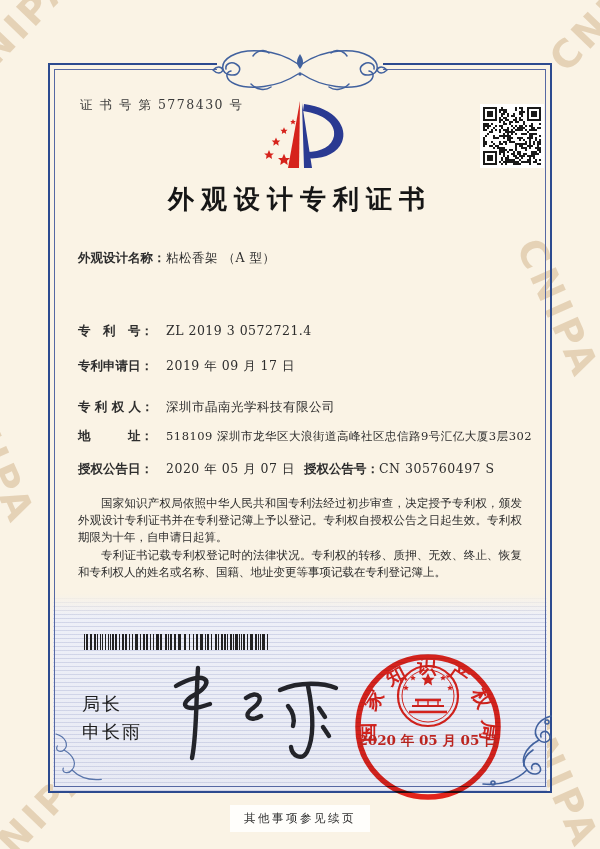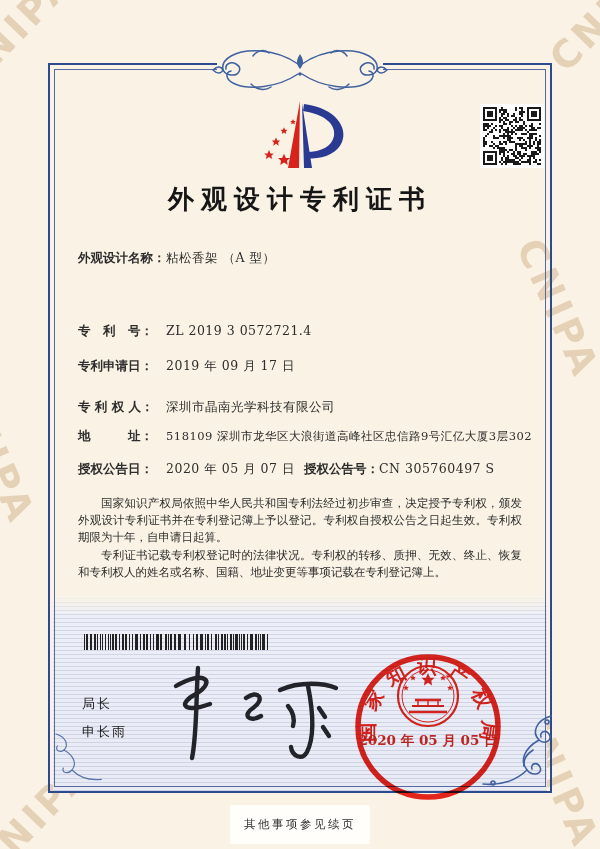--- a/index.html
+++ b/index.html
@@ -46,27 +46,27 @@
 
   
   .bodytext{position:absolute;left:78px;top:495px;width:444px;font-size:11.5px;
       line-height:17.2px;color:#2e2e2e;text-align:justify;}
   .bodytext p{margin:0;text-indent:2em;}
 
   
   .barcode{position:absolute;left:84px;top:634px;}
   .director{position:absolute;left:82px;top:690px;
       font-family:"DejaVu Sans","Liberation Sans",sans-serif;
-      font-size:13px;font-weight:500;color:#1c1c1c;letter-spacing:2px;line-height:28px;}
+      font-size:18px;font-weight:500;color:#1c1c1c;letter-spacing:2px;line-height:28px;}
   .signature{position:absolute;left:142px;top:656px;}
   .seal{position:absolute;left:343px;top:642px;mix-blend-mode:multiply;opacity:.93;}
   .page-number{position:absolute;left:48px;right:48px;top:770px;text-align:center;
       font-size:11px;letter-spacing:1px;color:#3f3f3f;}
   .footer-note{position:absolute;left:50%;top:805px;transform:translateX(-50%);
-      background:rgba(255,255,255,.85);padding:12px 14px;
+      background:rgba(255,255,255,.85);padding:6px 14px;
       font-size:11.5px;letter-spacing:2.5px;color:#333;white-space:nowrap;}
 
   .orn-top{position:absolute;left:205px;top:44px;}
   .orn-br{position:absolute;left:473px;top:710px;}
   .orn-bl{position:absolute;left:52px;top:730px;transform:scale(-1,1);opacity:.85;}
 </style>
 </head>
 <body>
 
 <div class="page">
@@ -108,20 +108,21 @@
     </g>
   </svg>
   <svg class="orn-bl" width="56" height="56" viewBox="0 0 84 84">
     <g stroke="#41619e" fill="none" stroke-width="1.8" stroke-linecap="round">
       <path d="M78 6 C 64 10 58 22 66 30 C 72 35 80 30 76 24"></path>
       <path d="M66 30 C 52 38 46 50 54 60 C 60 67 70 64 67 57"></path>
       <path d="M54 60 C 44 70 28 76 10 74"></path>
     </g>
   </svg>
 
+  <div class="cert-no">证 书 号 第 5778430 号</div>
 
   <svg class="logo" width="104" height="80" viewBox="0 0 104 80">
     <defs>
       <path id="star" d="M0 -6 L1.76 -1.85 L5.71 -1.85 L2.85 0.71 L3.53 4.85 L0 2.29 L-3.53 4.85 L-2.85 0.71 L-5.71 -1.85 L-1.76 -1.85 Z" fill="#d6231c"></path>
     </defs>
     <path d="M52 7 L40 74 L51 74 Z" fill="#d6231c"></path>
     <path d="M54 9 L56 74 L64 74 Z" fill="#2a3a92"></path>
     <path d="M56 10 C 88 14 100 34 94 48 C 89 60 74 66 58 64 L58 58 C 74 58 84 52 86 42 C 88 30 76 20 55 17 Z" fill="#2a3a92"></path>
     <use href="#star" transform="translate(45 28) scale(0.5)"></use>
     <use href="#star" transform="translate(36 37) scale(0.62)"></use>

